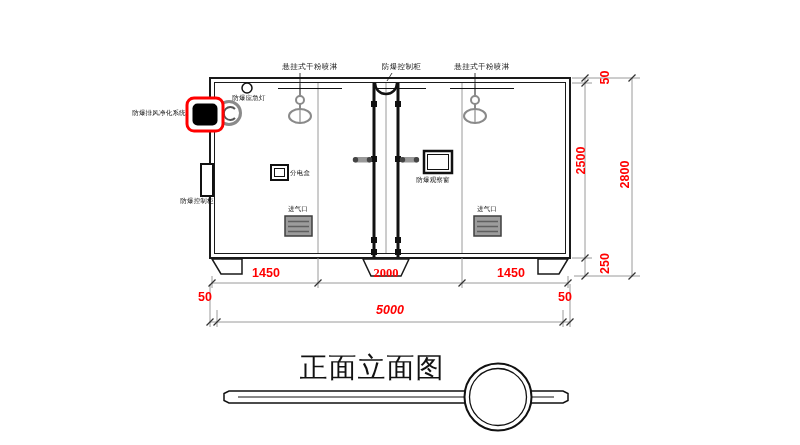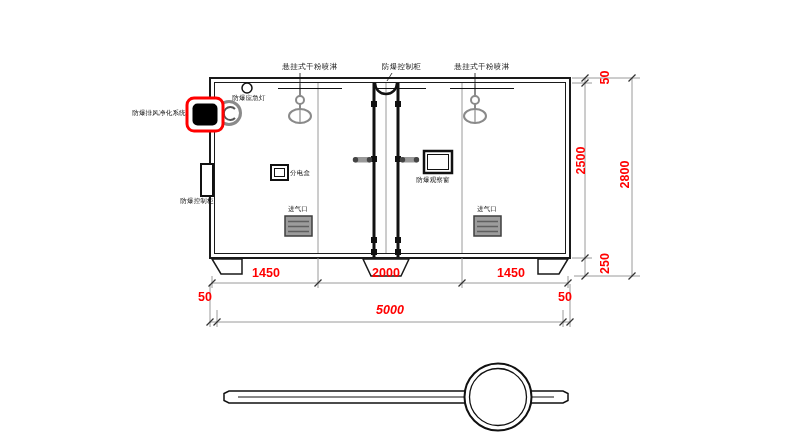--- a/index.html
+++ b/index.html
@@ -178,24 +178,25 @@
   <div class="lbl ul" style="left:450px;top:63px;width:64px;">悬挂式干粉喷淋</div>
   <div class="lbl sm" style="left:231px;top:94px;width:36px;">防爆应急灯</div>
   <div class="lbl sm" style="left:130px;top:109px;width:58px;">防爆排风净化系统</div>
   <div class="lbl sm" style="left:179px;top:197px;width:36px;">防爆控制柜</div>
   <div class="lbl sm" style="left:290px;top:169px;width:24px;text-align:left;">分电盒</div>
   <div class="lbl sm" style="left:414px;top:176px;width:38px;">防爆观察窗</div>
   <div class="lbl sm" style="left:287px;top:205px;width:22px;">进气口</div>
   <div class="lbl sm" style="left:476px;top:205px;width:22px;">进气口</div>
 
   <div class="dim" style="left:241px;top:267px;width:50px;">1450</div>
-  <div class="dim" style="left:361px;top:267px;width:50px;">2000</div>
+  <div class="dim" style="left:361px;top:267px;width:50px;font-family:Liberation Serif, serif;">2000</div>
   <div class="dim" style="left:486px;top:267px;width:50px;">1450</div>
   <div class="dim" style="left:193px;top:291px;width:24px;">50</div>
   <div class="dim" style="left:553px;top:291px;width:24px;">50</div>
   <div class="dim" style="left:363px;top:304px;width:54px;font-style:italic;">5000</div>
   <div class="dim rot" style="left:559px;top:154px;width:44px;">2500</div>
   <div class="dim rot" style="left:583px;top:71px;width:44px;">50</div>
   <div class="dim rot" style="left:583px;top:257px;width:44px;">250</div>
   <div class="dim rot" style="left:603px;top:168px;width:44px;">2800</div>
 
+  <div id="title">正面立面图</div>
 
 </div>
 
 </body></html>

